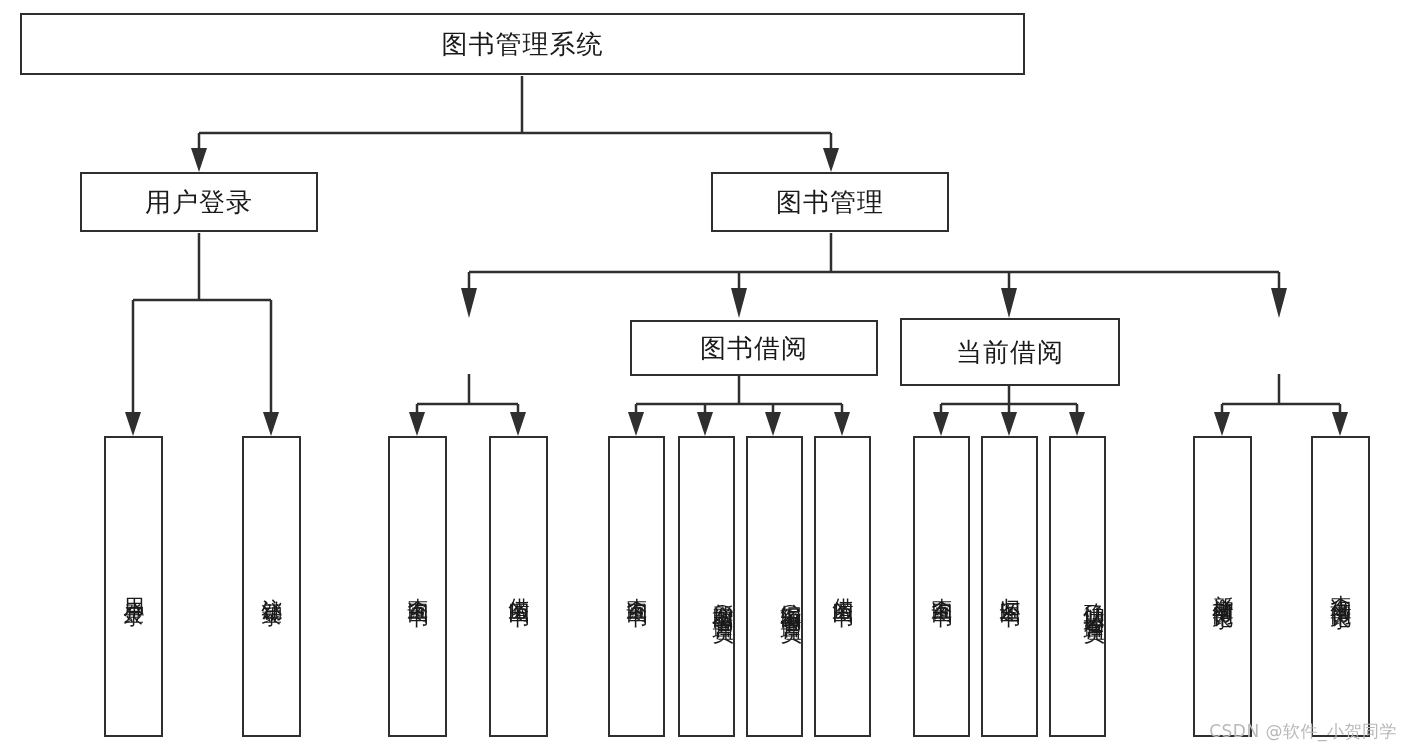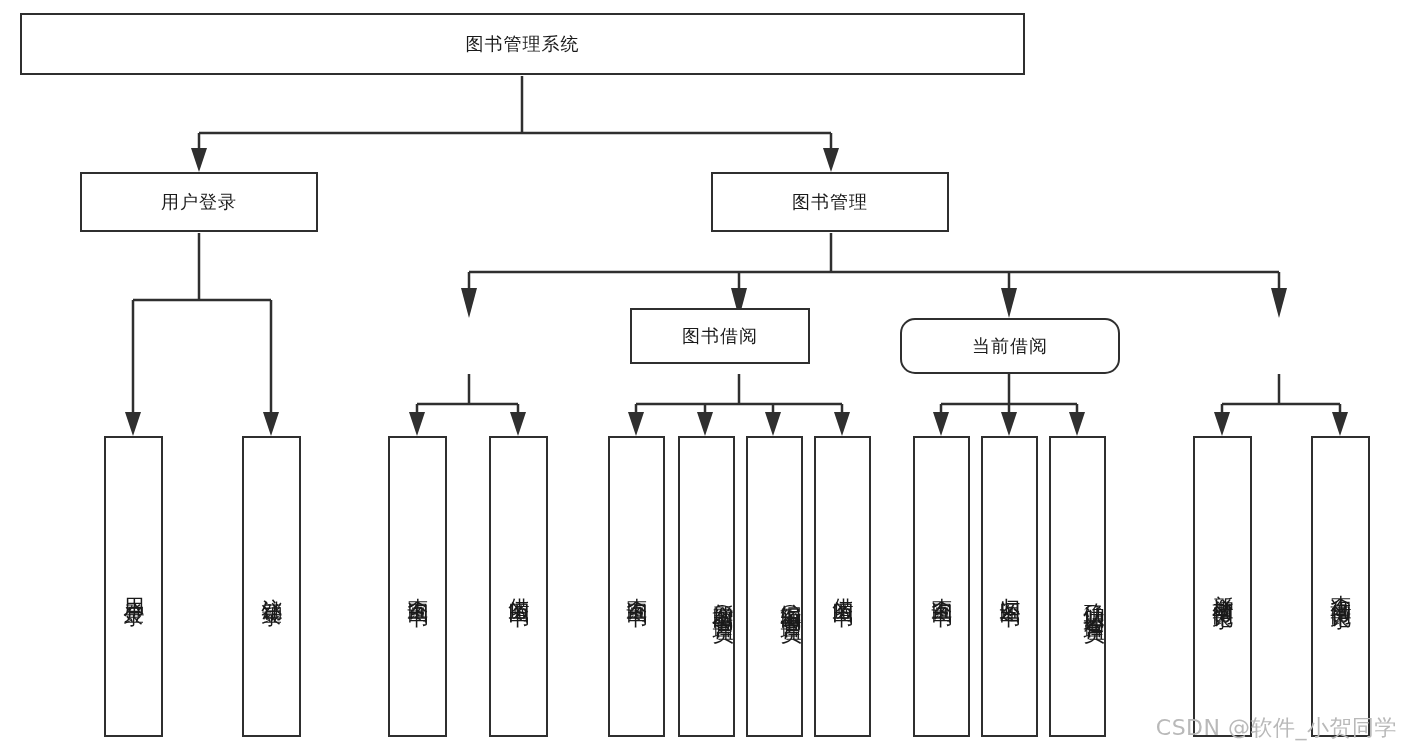--- a/index.html
+++ b/index.html
@@ -19,21 +19,21 @@
     position: absolute;
     box-sizing: border-box;
     border: 2px solid #2f2f2f;
     background: #ffffff;
     display: flex;
     align-items: center;
     justify-content: center;
     color: #1a1a1a;
   }
   .node-h {
-    font-size: 18px;
+    font-size: 26px;
     letter-spacing: 1px;
   }
   .node-v {
     writing-mode: vertical-rl;
     text-orientation: upright;
     font-size: 21px;
     letter-spacing: 3px;
     line-height: 1;
     align-items: flex-start;
     justify-content: center;
@@ -60,21 +60,21 @@
     stroke-width: 2.5;
     fill: none;
   }
   .arrow-head {
     fill: #2f2f2f;
   }
   .watermark {
     position: absolute;
     right: 8px;
     bottom: 4px;
-    font-size: 22px;
+    font-size: 17px;
     color: #b9b9b9;
     letter-spacing: 0.5px;
     white-space: pre;
   }
 </style>
 </head>
 <body>
 
 <div id="canvas">
 
@@ -145,24 +145,24 @@
     <span class="lbl">图书管理系统</span>
   </div>
 
   <div class="node node-h" style="left:80px; top:172px; width:238px; height:60px;">
     <span class="lbl">用户登录</span>
   </div>
   <div class="node node-h" style="left:711px; top:172px; width:238px; height:60px;justify-content:center;">
     <span class="lbl">图书管理</span>
   </div>
 
-  <div class="node node-h" style="left:630px; top:308px; width:180px; height:56px;">
+  <div class="node node-h" style="left:630px; top:320px; width:248px; height:56px;">
     <span class="lbl">图书借阅</span>
   </div>
-  <div class="node node-h" style="left:900px; top:318px; width:220px; height:56px;border-radius:15px;">
+  <div class="node node-h" style="left:900px; top:318px; width:220px; height:68px;">
     <span class="lbl">当前借阅</span>
   </div>
 
   <div class="node node-v short" style="left:104px; top:436px; width:59px; height:301px;">
     <span class="lbl">用户登录</span>
   </div>
   <div class="node node-v short" style="left:242px; top:436px; width:59px; height:301px;">
     <span class="lbl">注销登录</span>
   </div>
 

